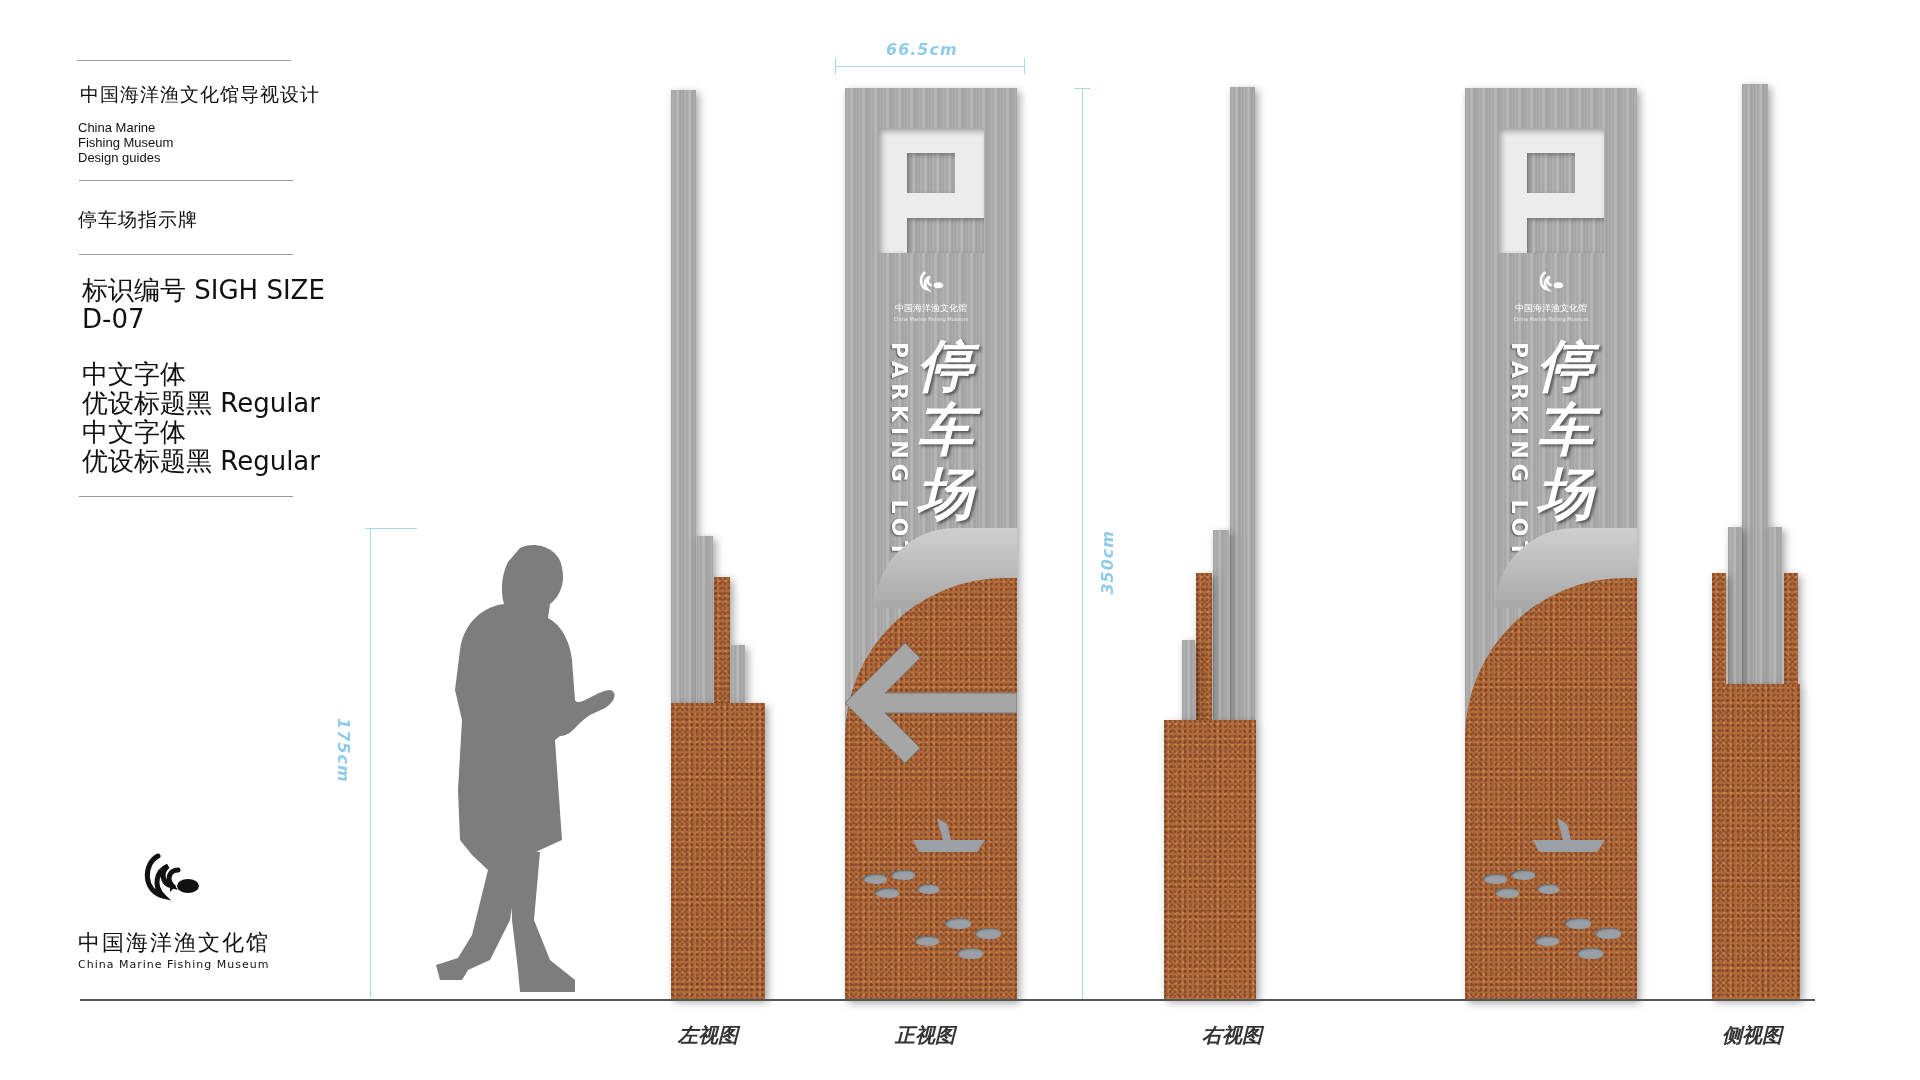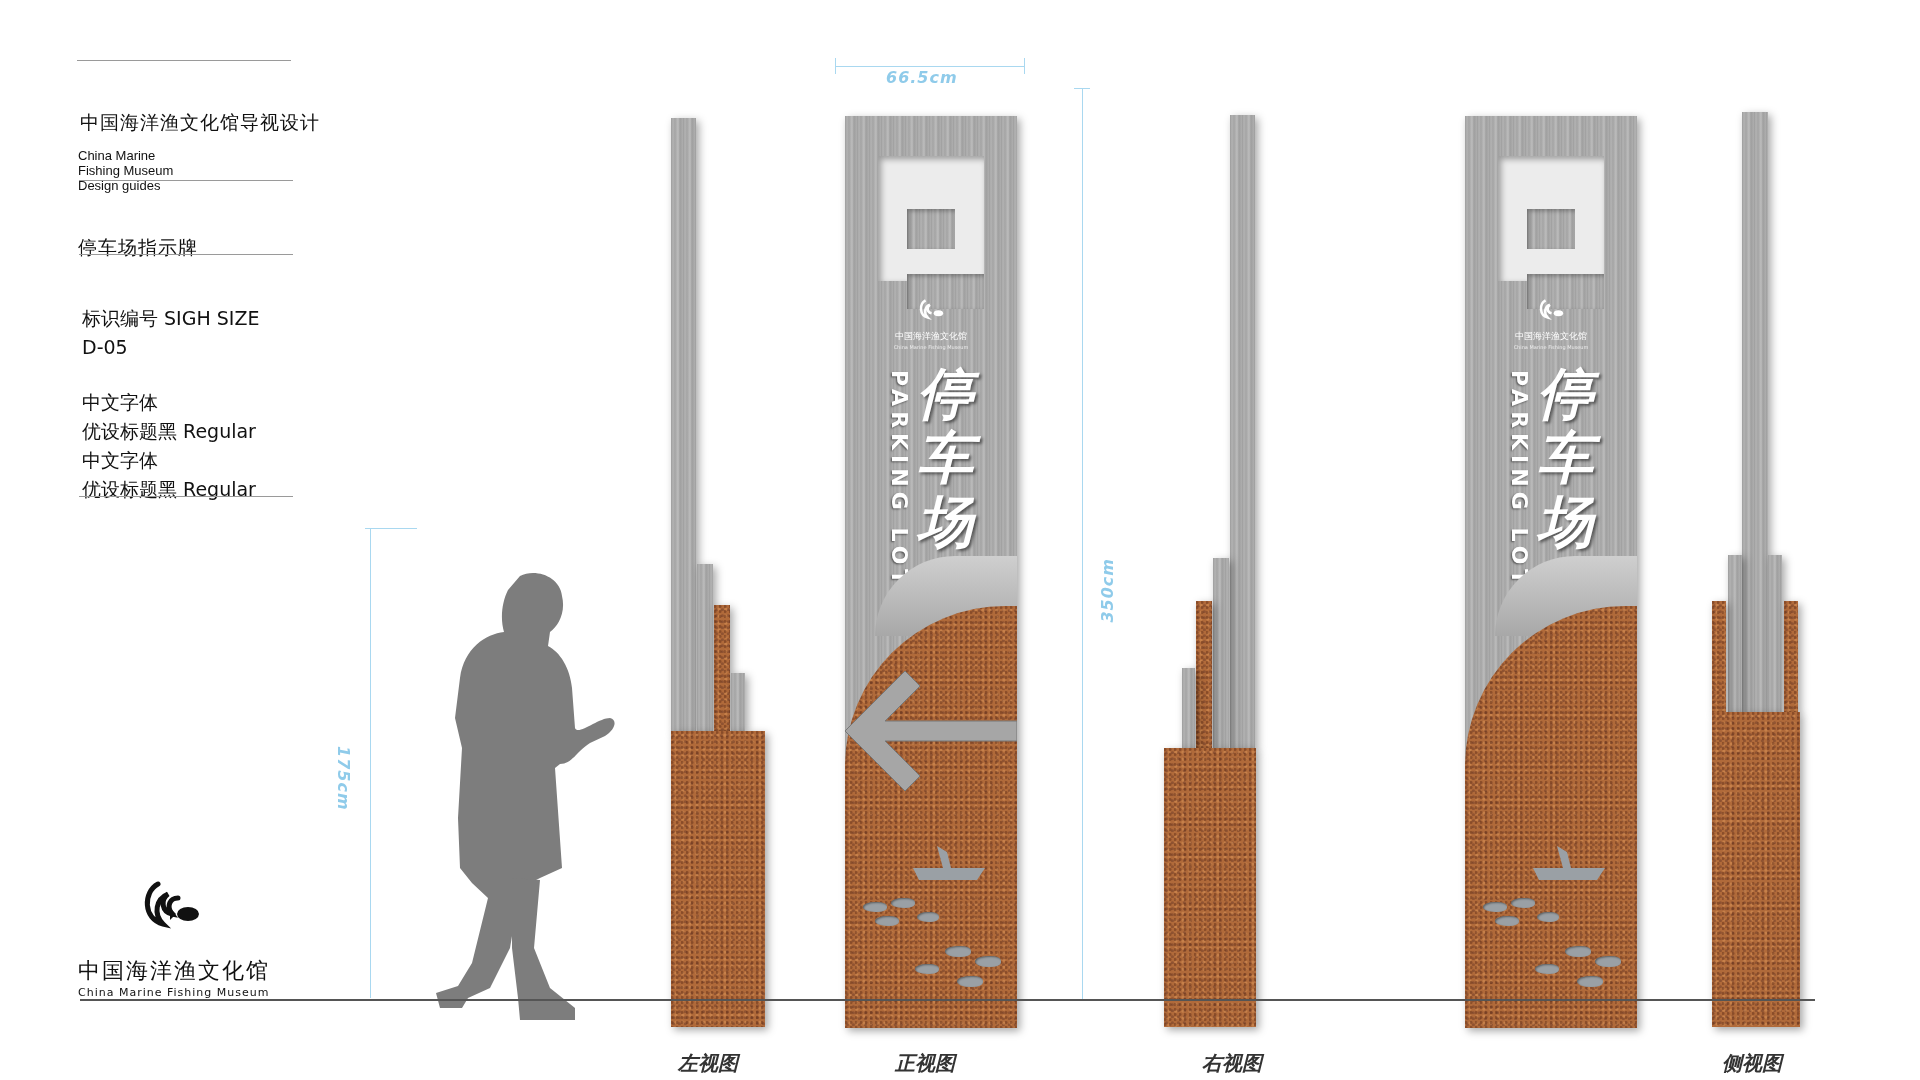--- a/index.html
+++ b/index.html
@@ -1,22 +1,22 @@
 <!DOCTYPE html>
 <html><head>
 <meta charset="utf-8">
 <style>
   * { box-sizing: border-box; margin: 0; padding: 0; }
   html, body { width: 1920px; height: 1080px; background: #ffffff; overflow: hidden; }
   body { position: relative; font-family: "DejaVu Sans", "Liberation Sans", sans-serif; color: #111; }
-  .abs { position: absolute; margin-top: 28px; }
+  .abs { position: absolute; }
   .rule { position: absolute; height: 1px; background: #9a9a9a; }
   .side-title { font-size: 19px; letter-spacing: 1px; }
   .side-en { font-size: 13px; line-height: 15px; font-family: "Liberation Sans", sans-serif; }
-  .side-text { font-size: 19px; line-height: 29px; }
+  .side-text { font-size: 26px; line-height: 29px; }
   .bold-cap { font-weight: bold; font-size: 26px; line-height: 34px; }
   .dim { color: #8fcbea; font-family: "DejaVu Sans", sans-serif; font-weight: bold; font-style: italic; font-size: 16px; letter-spacing: 1px; }
   .dim-line { position: absolute; background: #a9d8f0; }
   .view-label { font-weight: bold; font-style: italic; font-size: 20px; color: #333; font-family: "DejaVu Sans", sans-serif; }
   .steel {
     background: repeating-linear-gradient(90deg, #9c9c9c 0px, #b3b3b3 2px, #a4a4a4 4px, #bdbdbd 7px, #9f9f9f 9px, #aeaeae 12px);
     box-shadow: 3px 3px 8px rgba(0,0,0,0.35);
   }
   .rust {
     background:
@@ -45,21 +45,21 @@
   <div>China Marine</div>
   <div>Fishing Museum</div>
   <div>Design guides</div>
 </div>
 <div class="rule" style="left:79px; top:180px; width:214px;"></div>
 <div class="abs side-title" style="left:78px; top:207px;">停车场指示牌</div>
 <div class="rule" style="left:79px; top:254px; width:214px;"></div>
 
 <div class="abs side-text" style="left:82px; top:276px;">
   <div>标识编号 SIGH SIZE</div>
-  <div>D-05</div>
+  <div>D-07</div>
 </div>
 <div class="abs side-text" style="left:82px; top:360px;">
   <div>中文字体</div>
   <div>优设标题黑 Regular</div>
   <div>中文字体</div>
   <div>优设标题黑 Regular</div>
 </div>
 <div class="rule" style="left:79px; top:496px; width:214px;"></div>
 
 <div class="abs bold-cap" style="left:84px; top:750px;">

